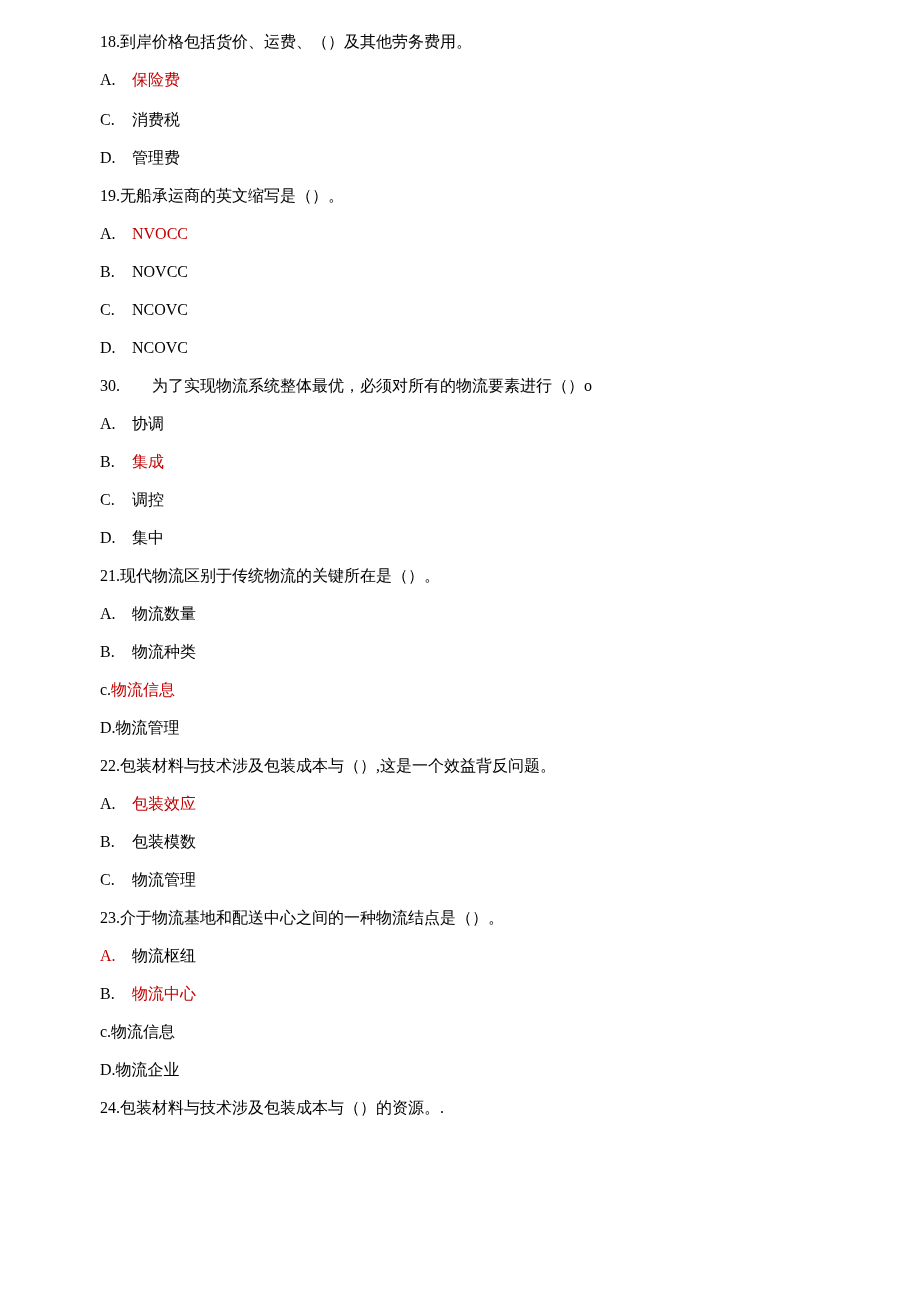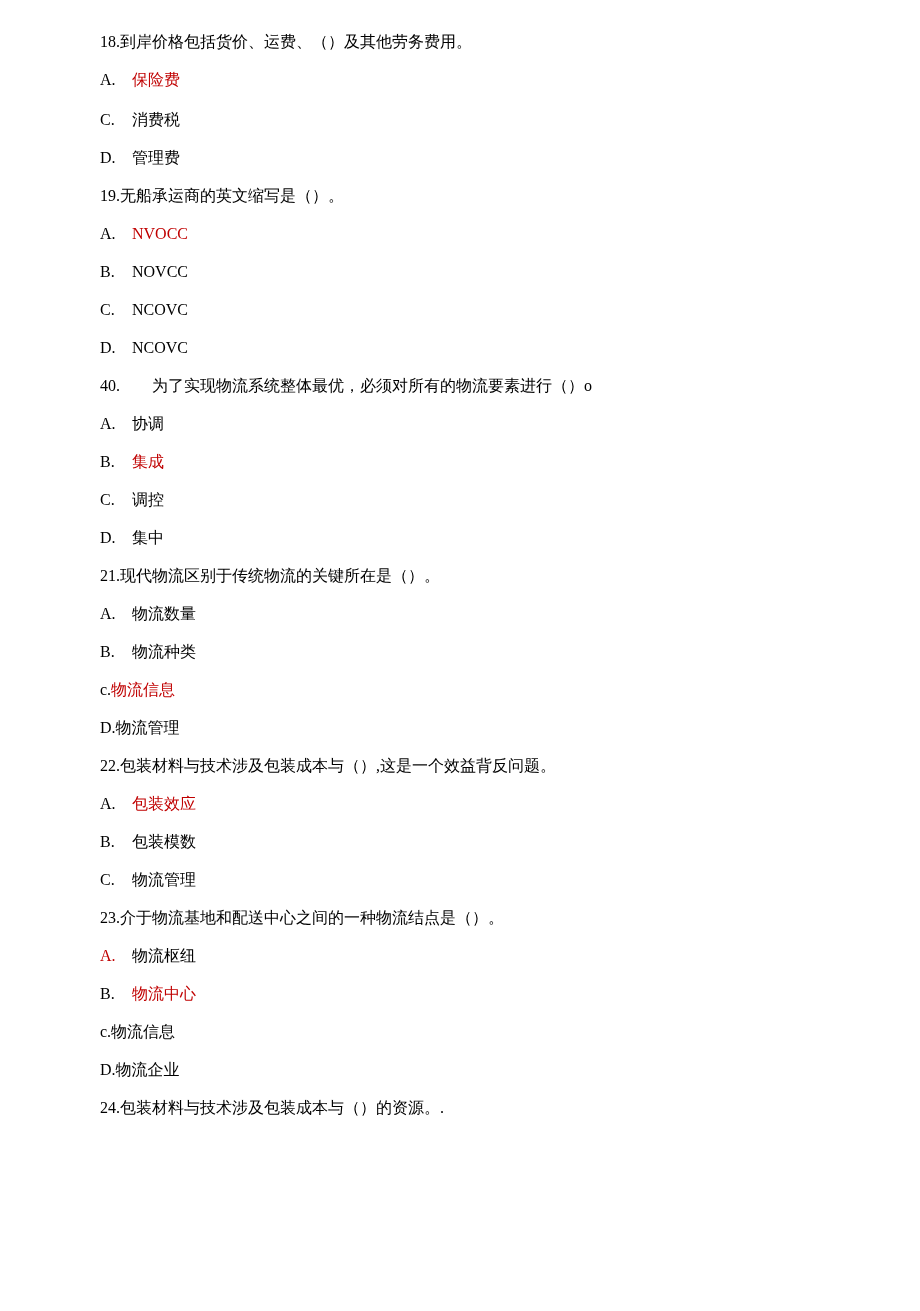--- a/index.html
+++ b/index.html
@@ -39,21 +39,21 @@
 <div id="content">
     <div class="question"><span>18.</span><span>到岸价格包括货价、运费、（）及其他劳务费用。</span></div>
     <div class="option-tight"><span class="label">A.</span> <span class="red">保险费</span></div>
     <div class="option"><span class="label">C.</span> <span>消费税</span></div>
     <div class="option"><span class="label">D.</span> <span>管理费</span></div>
     <div class="question"><span>19.</span><span>无船承运商的英文缩写是（）。</span></div>
     <div class="option"><span class="label">A.</span> <span class="red">NVOCC</span></div>
     <div class="option"><span class="label">B.</span> <span>NOVCC</span></div>
     <div class="option"><span class="label">C.</span> <span>NCOVC</span></div>
     <div class="option"><span class="label">D.</span> <span>NCOVC</span></div>
-    <div class="question"><span>40.</span><span>　　为了实现物流系统整体最优，必须对所有的物流要素进行（）o</span></div>
+    <div class="question"><span>30.</span><span>　　为了实现物流系统整体最优，必须对所有的物流要素进行（）o</span></div>
     <div class="option"><span class="label">A.</span> <span>协调</span></div>
     <div class="option"><span class="label">B.</span> <span class="red">集成</span></div>
     <div class="option"><span class="label">C.</span> <span>调控</span></div>
     <div class="option"><span class="label">D.</span> <span>集中</span></div>
     <div class="question"><span>21.</span><span>现代物流区别于传统物流的关键所在是（）。</span></div>
     <div class="option"><span class="label">A.</span> <span>物流数量</span></div>
     <div class="option"><span class="label">B.</span> <span>物流种类</span></div>
     <div class="option"><span>c.</span><span class="red">物流信息</span></div>
     <div class="option"><span>D.</span><span>物流管理</span></div>
     <div class="question"><span>22.</span><span>包装材料与技术涉及包装成本与（）,这是一个效益背反问题。</span></div>

